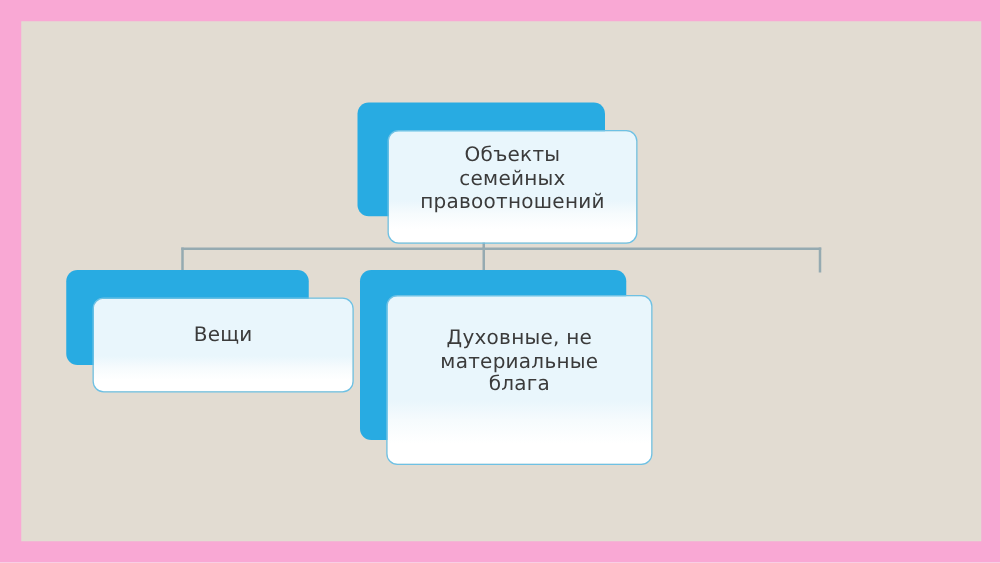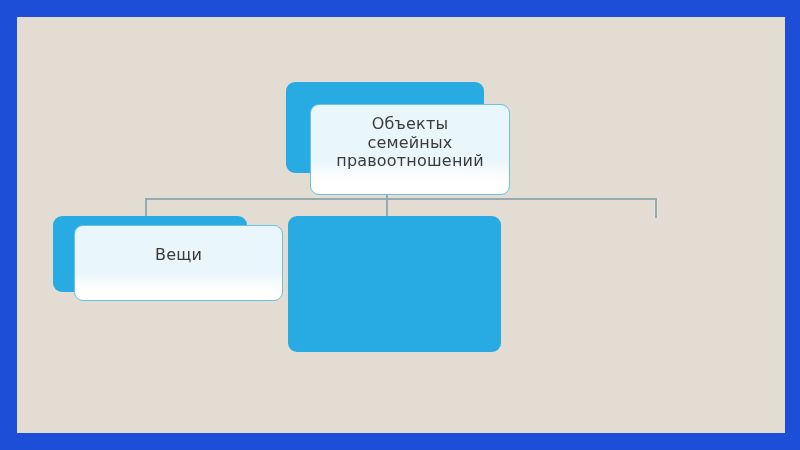--- a/index.html
+++ b/index.html
@@ -11,21 +11,21 @@
     width: 800px;
     height: 450px;
     overflow: hidden;
     font-family: "DejaVu Sans", sans-serif;
   }
 
   #slide {
     position: relative;
     width: 800px;
     height: 450px;
-    background: #1d4ed8;
+    background: #f9a8d4;
   }
 
   
   #canvas {
     position: absolute;
     left: 17px;
     top: 17px;
     width: 768px;
     height: 416px;
     background: #e2dcd2;
@@ -81,21 +81,21 @@
 
   
   #node-root { left: 269px; top: 65px; width: 224px; height: 113px; }
   #node-root .plate { width: 198px; height: 91px; }
   #node-root .card  { left: 24px; top: 22px; width: 200px; height: 91px; }
   #node-root .label { font-size: 16px; padding-bottom: 13px; }
 
   
   #node-left { left: 36px; top: 199px; width: 230px; height: 98px; }
   #node-left .plate { width: 194px; height: 76px; }
-  #node-left .card  { left: 21px; top: 9px; width: 209px; height: 76px; align-items: center; }
+  #node-left .card  { left: 21px; top: 22px; width: 209px; height: 76px; align-items: center; }
   #node-left .label { font-size: 16px; padding-bottom: 16px; }
 
   
   #node-mid { left: 271px; top: 199px; width: 234px; height: 156px; }
   #node-mid .plate { width: 213px; height: 136px; }
   #node-mid .card  { left: 21px; top: 20px; width: 213px; height: 136px; }
   #node-mid .label { font-size: 16px; padding-bottom: 30px; }
 
   
   #node-right { left: 511px; top: 199px; width: 227px; height: 98px; }
@@ -126,17 +126,22 @@
 
     <div class="node" id="node-left">
       <div class="plate"></div>
       <div class="card">
         <div class="label">Вещи</div>
       </div>
     </div>
 
     <div class="node" id="node-mid">
       <div class="plate"></div>
+      <div class="card">
+        <div class="label">Духовные, не
+материальные
+блага</div>
+      </div>
     </div>
 
 
   </div>
 </div>
 
 </body></html>

